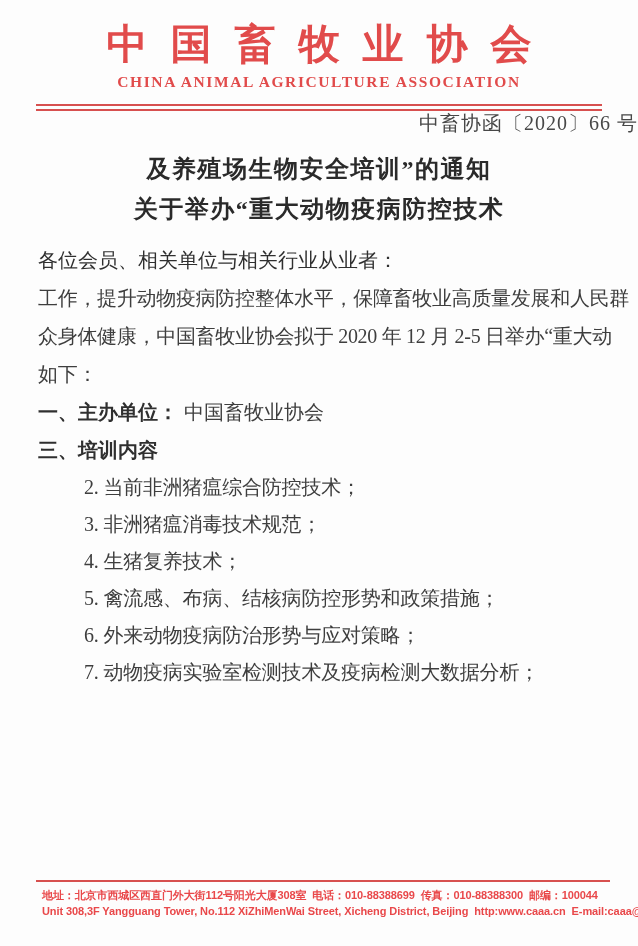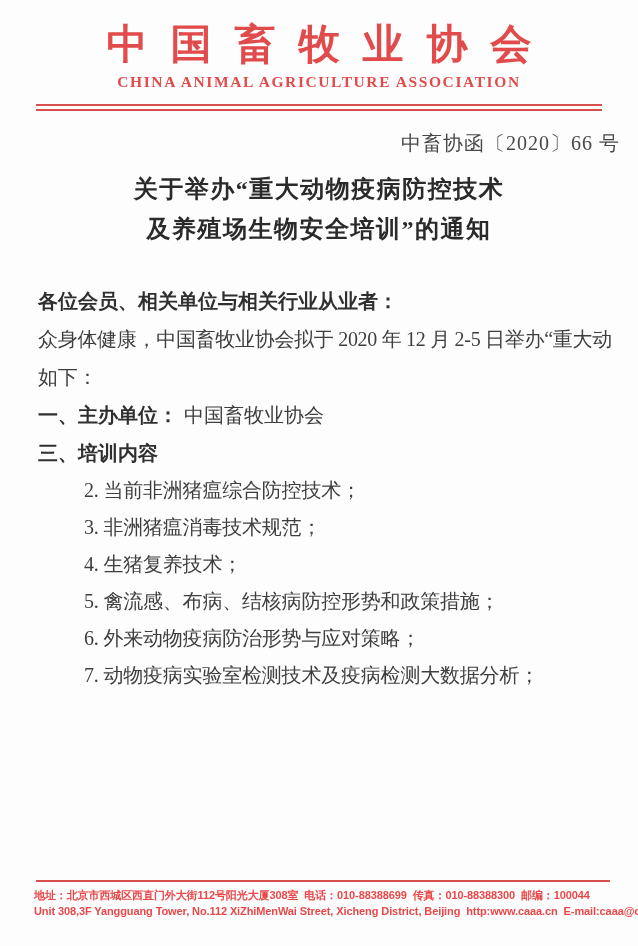--- a/index.html
+++ b/index.html
@@ -34,46 +34,45 @@
     white-space:nowrap;
   }
   .rule-double {
     margin:12px 36px 0 36px;
     height:3px;
     border-top:2px solid #d7504f;
     border-bottom:2px solid #d7504f;
   }
   
   .doc-number {
-    margin-top:20px;
-    padding-right:18px;
+    padding-right:0;
     text-align:right;
     font-size:20px;
     line-height:24px;
     color:#474747;
     letter-spacing:1px;
   }
   
   .title-block { margin-top:14px; }
   .title-line {
     text-align:center;
     font-size:24px;
     line-height:40px;
     font-weight:bold;
     color:#2a2a2a;
     letter-spacing:1.5px;
     white-space:nowrap;
   }
   
   .content { margin:0 14px 0 38px; color:#3e3e3e; }
   .salutation {
-    margin-top:33px;
+    margin-top:12px;
     font-size:20px;
     line-height:38px;
-    font-weight:bold;
+    font-weight:normal;
     color:#2f2f2f;
     white-space:nowrap;
   }
   .intro-line {
     font-size:20px;
     line-height:38px;
     letter-spacing:-0.3px;
     white-space:nowrap;
   }
   .intro-line.indent { text-indent:2.3em; }
@@ -93,21 +92,21 @@
   }
   
   .footer-rule {
     position:absolute;
     left:36px; right:28px;
     top:880px;
     border-top:2px solid #d7504f;
   }
   .footer-text {
     position:absolute;
-    left:34px; right:10px;
+    left:42px; right:10px;
     top:887px;
     font-family:"Liberation Sans","DejaVu Sans",sans-serif;
     font-weight:bold;
     color:#e9484a;
     font-size:11px;
     line-height:16px;
     letter-spacing:-0.1px;
   }
   .footer-line { white-space:pre; }
 </style>
@@ -116,27 +115,28 @@
 
 <div class="page">
 
   <div class="org-cn">中国畜牧业协会</div>
   <div class="org-en">CHINA ANIMAL AGRICULTURE ASSOCIATION</div>
   <div class="rule-double"></div>
 
   <div class="doc-number">中畜协函〔2020〕66 号</div>
 
   <div class="title-block">
+    <div class="title-line">及养殖场生物安全培训”的通知</div>
     <div class="title-line">关于举办“重大动物疫病防控技术</div>
-    <div class="title-line">及养殖场生物安全培训”的通知</div>
   </div>
 
   <div class="content">
     <div class="salutation">各位会员、相关单位与相关行业从业者：</div>
 
+    <div class="intro-line">工作，提升动物疫病防控整体水平，保障畜牧业高质量发展和人民群</div>
     <div class="intro-line">众身体健康，中国畜牧业协会拟于 2020 年 12 月 2-5 日举办“重大动</div>
     <div class="intro-line">如下：</div>
 
     <div class="section-line">
       <span class="section-label">一、主办单位：</span><span class="section-value">中国畜牧业协会</span>
     </div>
     <div class="section-line">
       <span class="section-label">三、培训内容</span><span class="section-value"></span>
     </div>
 

